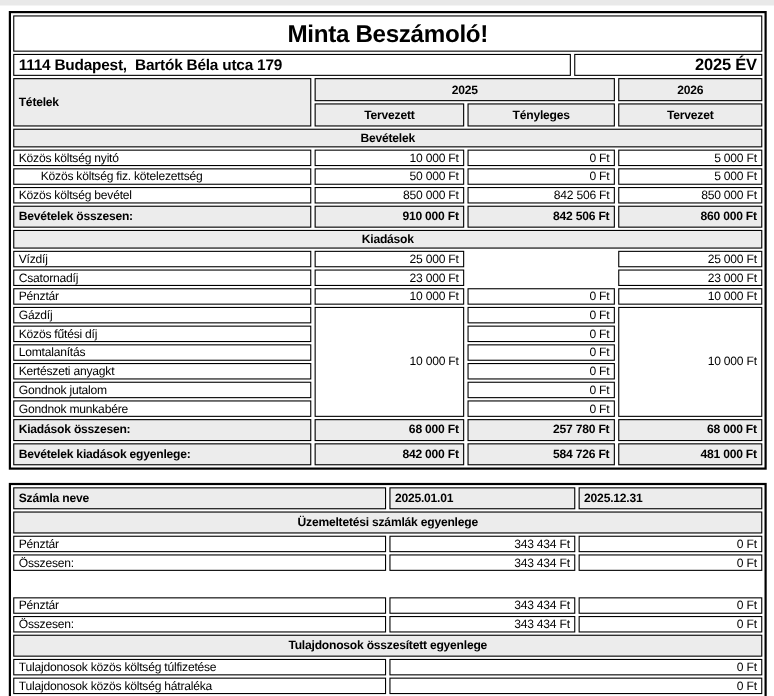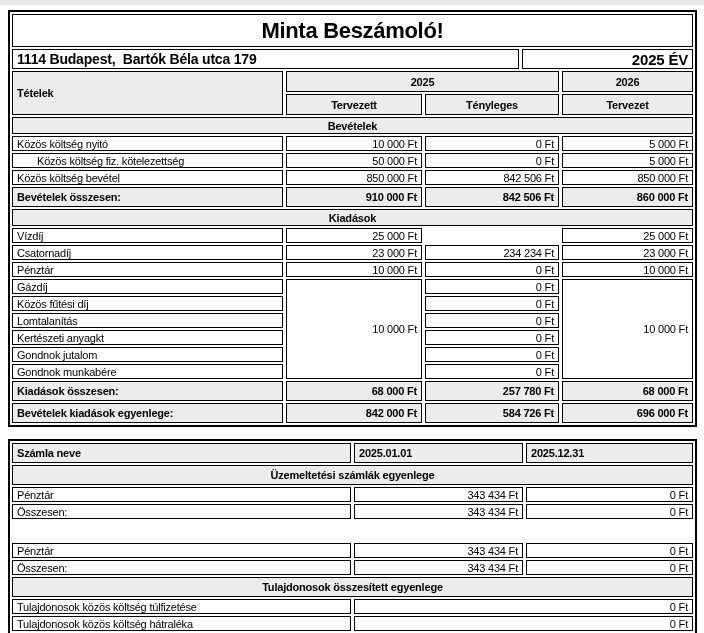--- a/index.html
+++ b/index.html
@@ -119,21 +119,20 @@
     <div class="cell gray b num c4" style="grid-row:5;">860 000 Ft</div>
 
     <div class="cell gray b ctr spanall" style="grid-row:6;">Kiadások</div>
 
     <div class="cell lbl c1" style="grid-row:7;">Vízdíj</div>
     <div class="cell num c2" style="grid-row:7;">25 000 Ft</div>
     <div class="cell num c4" style="grid-row:7;">25 000 Ft</div>
 
     <div class="cell lbl c1" style="grid-row:8;">Csatornadíj</div>
     <div class="cell num c2" style="grid-row:8;">23 000 Ft</div>
-    <div class="cell num c3" style="grid-row:8;">234 234 Ft</div>
     <div class="cell num c4" style="grid-row:8;">23 000 Ft</div>
 
     <div class="cell lbl c1" style="grid-row:9;">Pénztár</div>
     <div class="cell num c2" style="grid-row:9;">10 000 Ft</div>
     <div class="cell num c3" style="grid-row:9;">0 Ft</div>
     <div class="cell num c4" style="grid-row:9;">10 000 Ft</div>
 
     <div class="cell lbl c1" style="grid-row:10;">Gázdíj</div>
     <div class="cell lbl c1" style="grid-row:11;">Közös fűtési díj</div>
     <div class="cell lbl c1" style="grid-row:12;">Lomtalanítás</div>
@@ -153,21 +152,21 @@
     <div class="cell num c4" style="grid-row:10 / span 6;">10 000 Ft</div>
 
     <div class="cell gray b lbl c1" style="grid-row:16;">Kiadások összesen:</div>
     <div class="cell gray b num c2" style="grid-row:16;">68 000 Ft</div>
     <div class="cell gray b num c3" style="grid-row:16;">257 780 Ft</div>
     <div class="cell gray b num c4" style="grid-row:16;">68 000 Ft</div>
 
     <div class="cell gray b lbl c1" style="grid-row:17;">Bevételek kiadások egyenlege:</div>
     <div class="cell gray b num c2" style="grid-row:17;">842 000 Ft</div>
     <div class="cell gray b num c3" style="grid-row:17;">584 726 Ft</div>
-    <div class="cell gray b num c4" style="grid-row:17;">696 000 Ft</div>
+    <div class="cell gray b num c4" style="grid-row:17;">481 000 Ft</div>
   </div>
 </div>
 
 <div class="tblwrap t2">
   <div class="t2grid">
     <div class="cell gray b lbl d1" style="grid-row:1;">Számla neve</div>
     <div class="cell gray b lbl d2" style="grid-row:1;">2025.01.01</div>
     <div class="cell gray b lbl d3" style="grid-row:1;">2025.12.31</div>
 
     <div class="cell gray b ctr t2spanall" style="grid-row:2;">Üzemeltetési számlák egyenlege</div>

